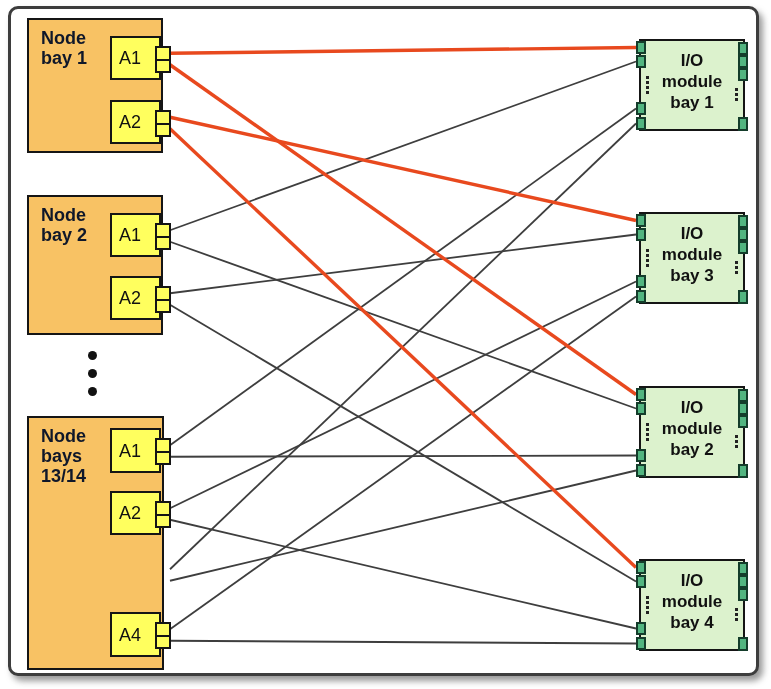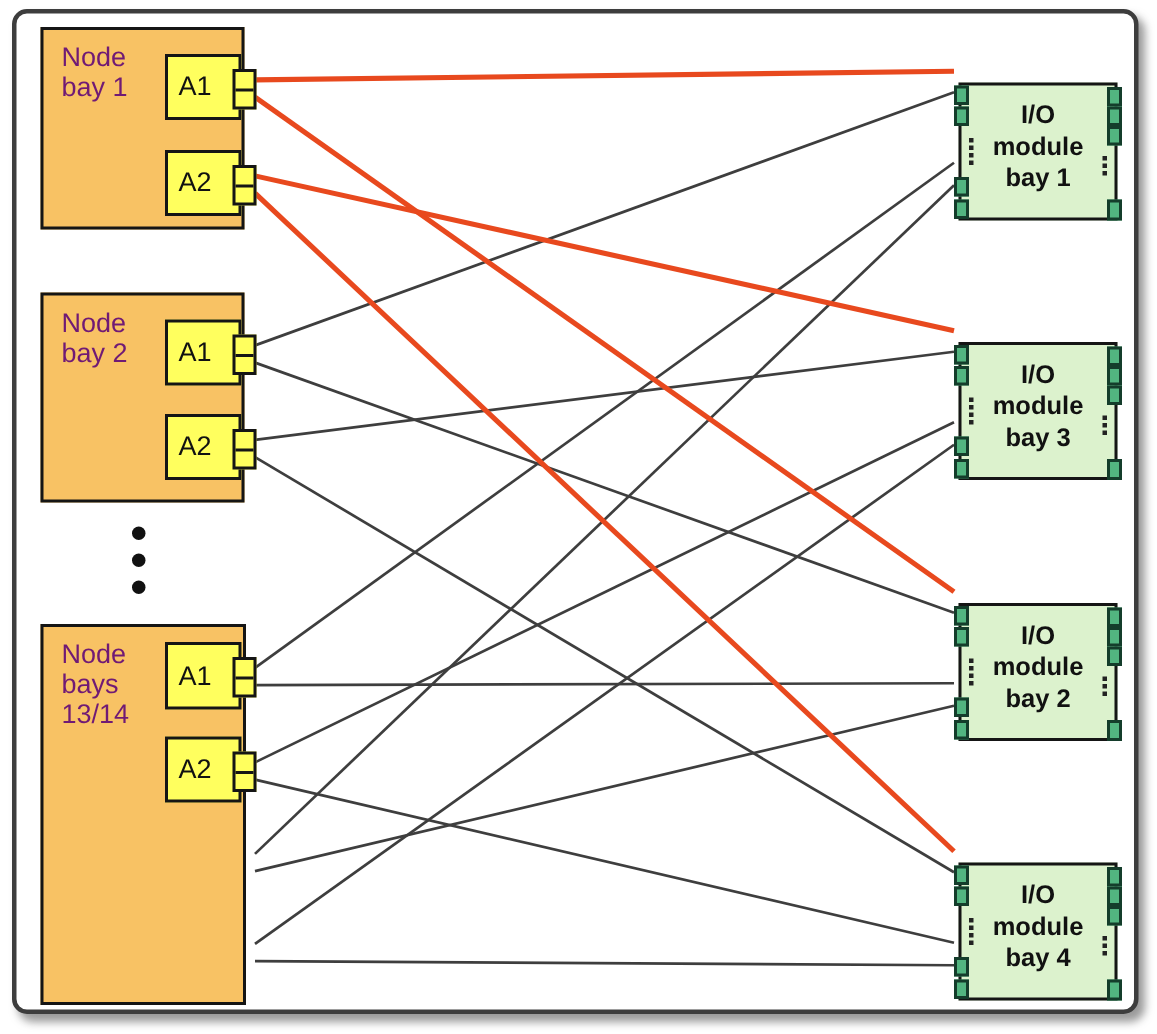--- a/index.html
+++ b/index.html
@@ -14,21 +14,21 @@
   }
   #wires{position:absolute;left:0;top:0;width:745px;height:664px;}
 
   
   .node-bay{
     position:absolute;left:16px;width:136px;
     background:#f8c264;border:2px solid #151515;box-sizing:border-box;
   }
   .nb-title{
     position:absolute;left:12px;top:8px;
-    font-size:18px;font-weight:normal;color:#701a75;line-height:20px;white-space:pre-line;
+    font-size:18px;font-weight:bold;color:#0f172a;line-height:20px;white-space:pre-line;
   }
   .adapter{
     position:absolute;left:81px;width:51px;height:44px;
     background:#ffff5e;border:2px solid #151515;box-sizing:border-box;
   }
   .a-label{
     position:absolute;left:7px;top:50%;transform:translateY(-50%);
     font-size:18px;color:#111;
   }
   .conn{
@@ -39,21 +39,21 @@
   .port{flex:1;}
   .port + .port{border-top:2px solid #151515;}
 
   
   .more-dots{position:absolute;left:77px;top:342px;display:flex;flex-direction:column;gap:9px;}
   .more-dots i{width:9px;height:9px;background:#111;border-radius:50%;}
 
   
   .io-bay{
     position:absolute;left:628px;width:106px;height:92px;
-    background:#dcf2cd;border:2px solid #151515;box-sizing:border-box;margin-top:16px;
+    background:#dcf2cd;border:2px solid #151515;box-sizing:border-box;
   }
   .io-label{
     position:absolute;left:0;right:0;top:9px;text-align:center;
     font-size:17px;font-weight:bold;color:#111;line-height:21px;white-space:pre-line;
   }
   .io-tab{
     position:absolute;width:10px;height:13px;background:#52b580;
     border:2px solid #143d2b;box-sizing:border-box;
   }
   .io-tab.lt{left:-5px;}
@@ -143,20 +143,27 @@
           <div class="port"></div>
         </div>
       </div>
       <div class="adapter" style="top:73px;">
         <span class="a-label">A2</span>
         <div class="conn">
           <div class="port"></div>
           <div class="port"></div>
         </div>
       </div>
+      <div class="adapter" style="top:194px;height:45px;">
+        <span class="a-label">A4</span>
+        <div class="conn">
+          <div class="port"></div>
+          <div class="port"></div>
+        </div>
+      </div>
     </div>
 
     <div class="io-bay" id="bay1" style="top:30px;">
       <div class="io-label">I/O
 module
 bay 1</div>
       <div class="io-tab lt" style="top:0px;"></div>
       <div class="io-tab lt" style="top:14px;"></div>
       <div class="io-tab lt" style="top:61px;"></div>
       <div class="io-tab lt" style="top:76px;"></div>

